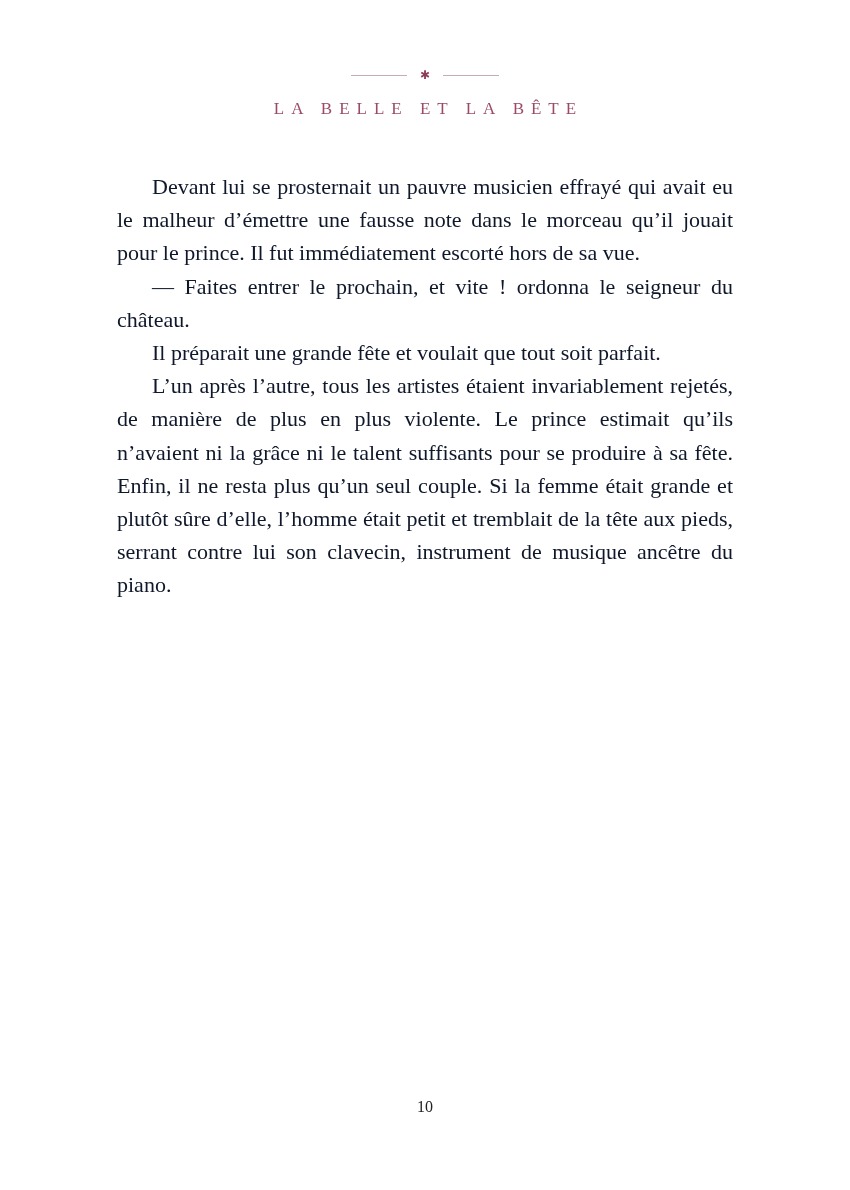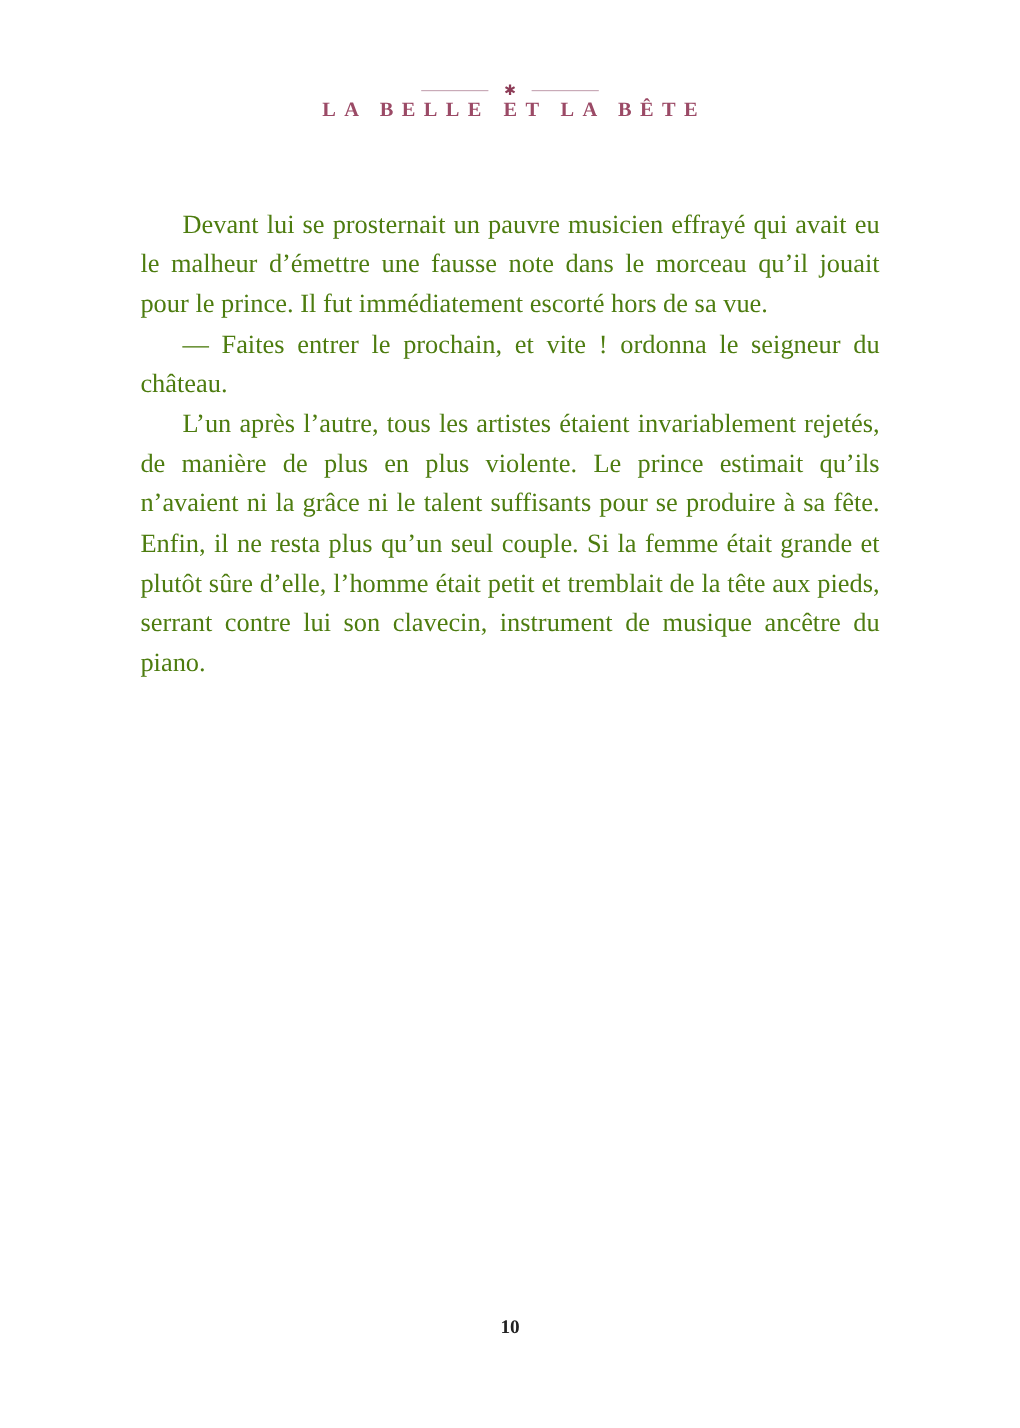--- a/index.html
+++ b/index.html
@@ -35,70 +35,71 @@
     height: 1px;
     background: #c9abb8;
   }
   .ornament .star {
     color: #8d3c57;
     font-size: 12px;
     line-height: 1;
     font-family: "DejaVu Sans", sans-serif;
   }
   .running-title {
+    margin-top: 17px;
     color: #9b4a66;
     font-size: 17px;
-    font-weight: 700;
+    font-weight: 400;
     letter-spacing: 7px;
     text-indent: 7px; 
     white-space: nowrap;
   }
   
   .content {
     position: absolute;
     top: 170px;
     left: 117px;
     width: 616px;
-    color: #4d7c0f;
+    color: #0f172a;
     font-size: 22px;
     line-height: 33.2px;
     text-align: justify;
   }
   .content p {
     margin: 0;
     padding: 0;
     text-indent: 35px;
   }
   
   .folio {
     position: absolute;
     top: 1098px;
     left: 0;
     width: 100%;
     text-align: center;
     color: #222222;
     font-size: 16px;
-    font-weight: bold;
   }
 </style>
 </head>
 <body>
 
 <div class="page">
 
   <div class="header">
     <div class="ornament">
       <span class="rule"></span>
       <span class="star">✱</span>
       <span class="rule"></span>
     </div>
     <div class="running-title">LA BELLE ET LA BÊTE</div>
   </div>
 
   <div class="content">
     <p>Devant lui se prosternait un pauvre musicien effrayé qui avait eu le malheur d’émettre une fausse note dans le morceau qu’il jouait pour le prince. Il fut immédiatement escorté hors de sa vue.</p>
     <p>— Faites entrer le prochain, et vite ! ordonna le seigneur du château.</p>
+    <p>Il préparait une grande fête et voulait que tout soit parfait.</p>
     <p>L’un après l’autre, tous les artistes étaient invariablement rejetés, de manière de plus en plus violente. Le prince estimait qu’ils n’avaient ni la grâce ni le talent suffisants pour se produire à sa fête. Enfin, il ne resta plus qu’un seul couple. Si la femme était grande et plutôt sûre d’elle, l’homme était petit et tremblait de la tête aux pieds, serrant contre lui son clavecin, instrument de musique ancêtre du piano.</p>
   </div>
 
   <div class="folio">10</div>
 
 </div>
 
 </body></html>

